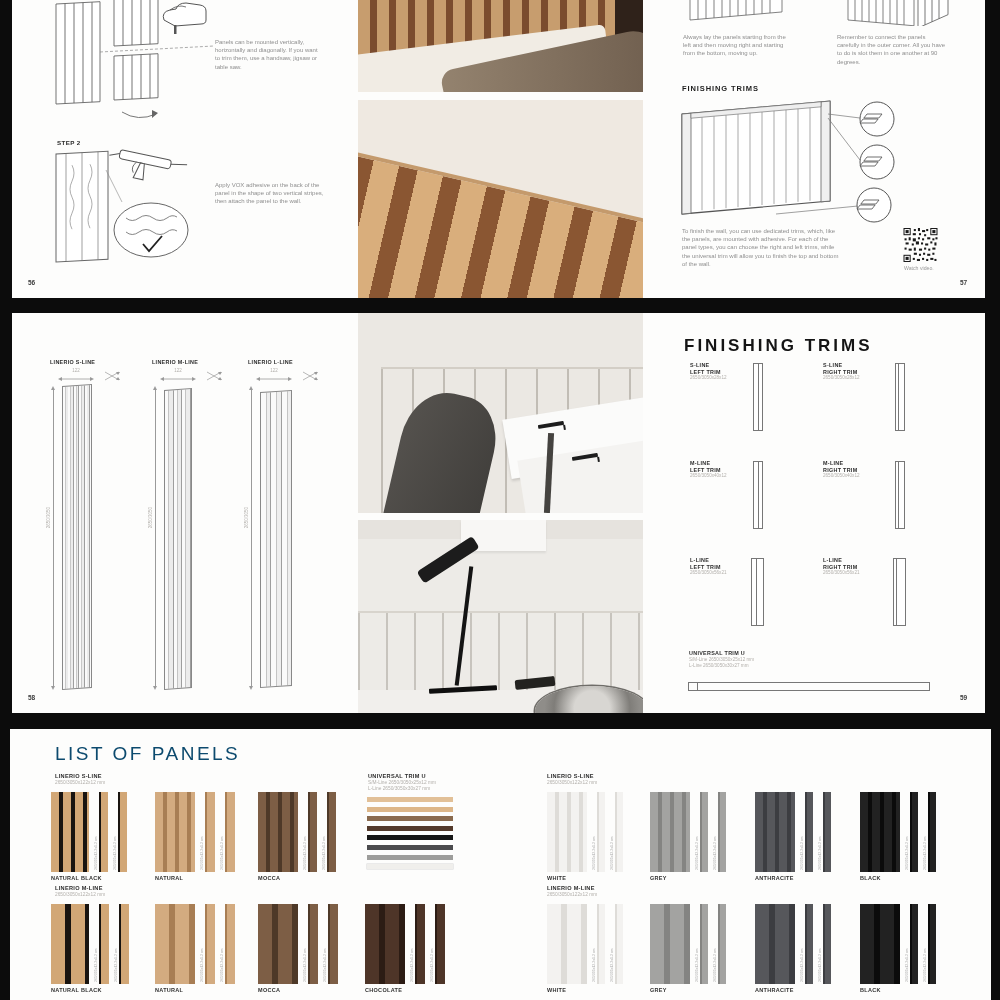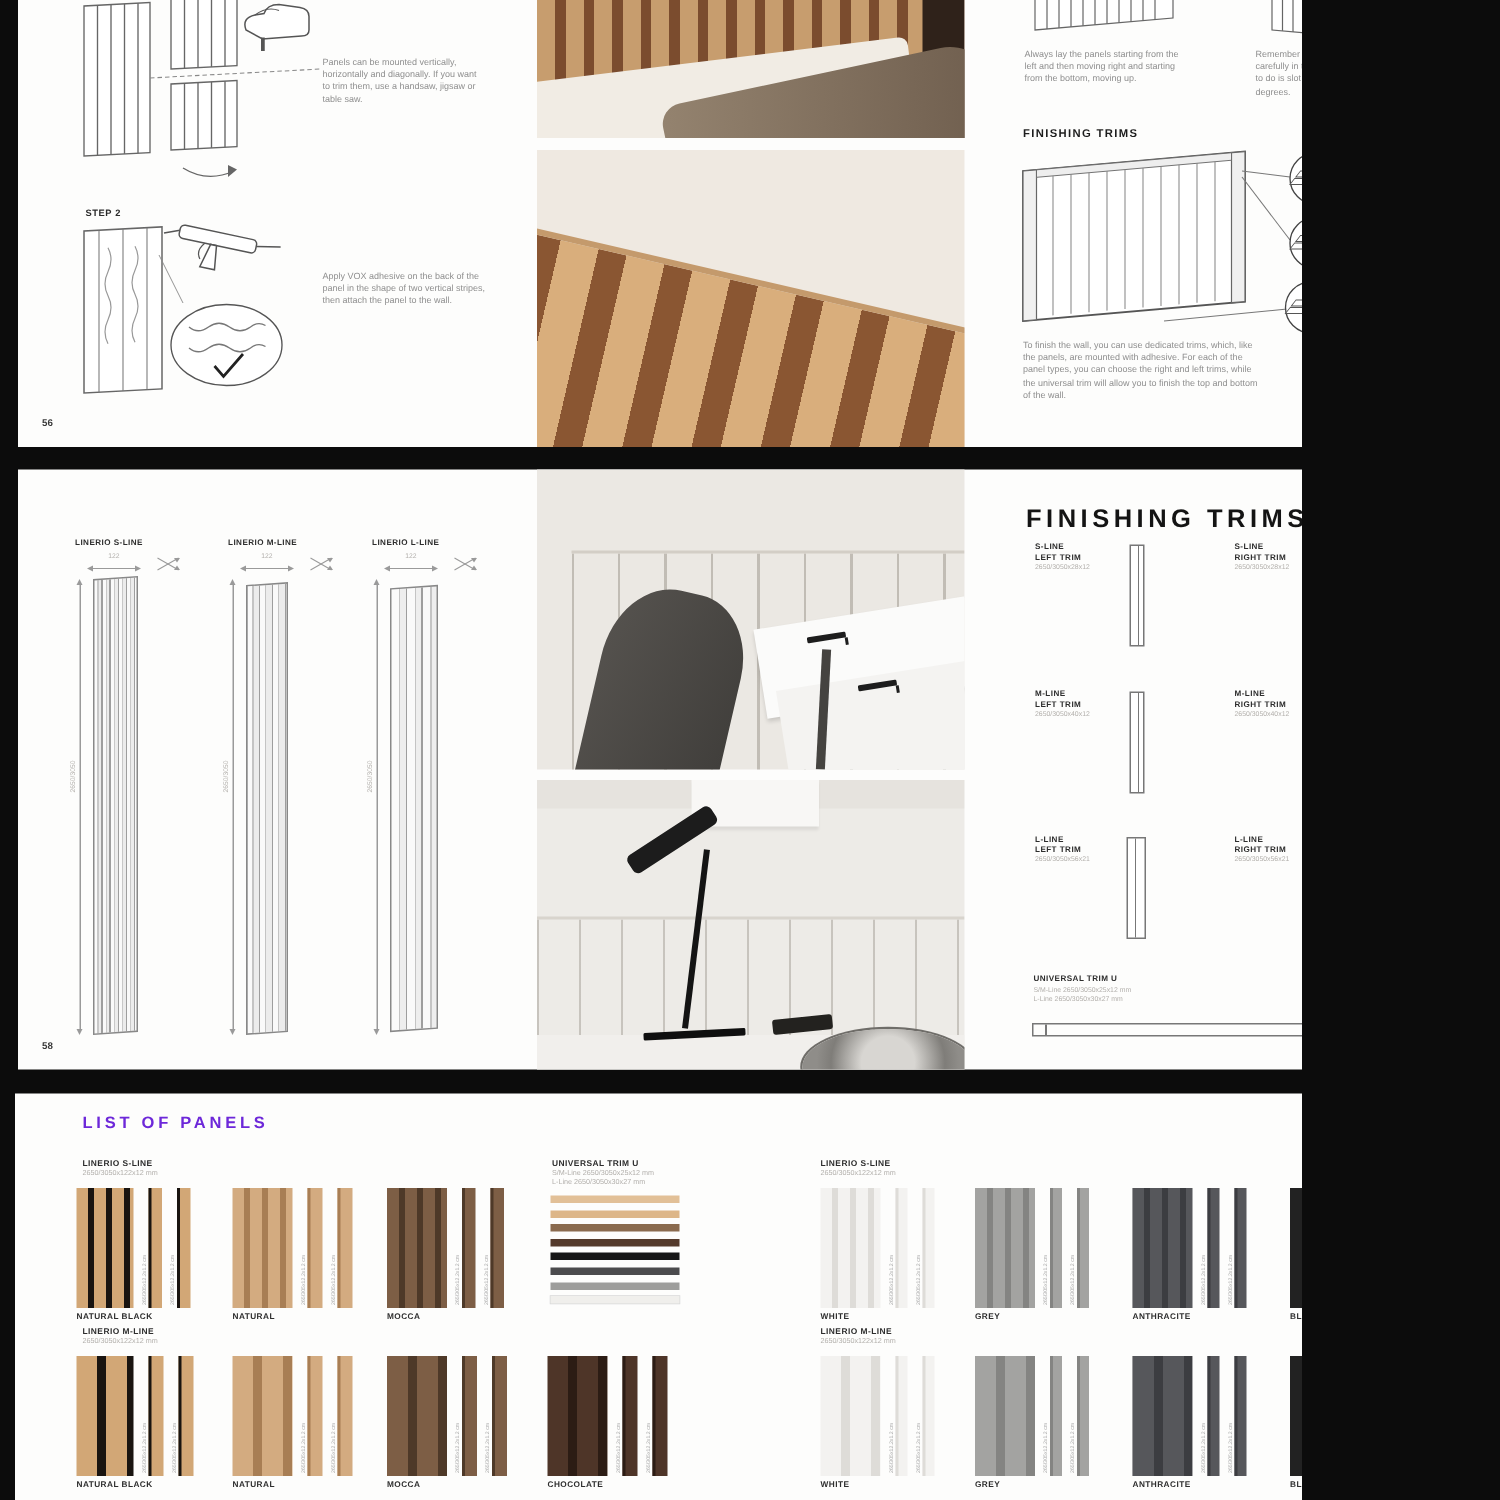--- a/index.html
+++ b/index.html
@@ -1,29 +1,29 @@
 <!DOCTYPE html>
 <html><head>
 <meta charset="utf-8">
 <style>
   html,body{margin:0;padding:0;background:#0c0c0c;}
-  .canvas{position:relative;width:868px;height:1000px;background:#0c0c0c;overflow:hidden;
+  .canvas{position:relative;width:1000px;height:1000px;background:#0c0c0c;overflow:hidden;
           font-family:"Liberation Sans",sans-serif;}
   .spread{position:absolute;background:#fdfdfc;}
   .s1{left:12px;top:0;width:973px;height:298px;}
   .s2{left:12px;top:313px;width:973px;height:400px;}
   .s3{left:10px;top:729px;width:981px;height:271px;}
   .abs{position:absolute;}
   
   .body-text{position:absolute;font-size:6px;line-height:8.2px;color:#8f8f8f;}
   .step-label{position:absolute;font-size:6.2px;font-weight:bold;color:#2b2b2b;letter-spacing:.4px;}
   .sub-heading{position:absolute;font-size:7.5px;font-weight:bold;color:#1d1d1d;letter-spacing:.9px;}
   .pagenum{position:absolute;font-size:6.5px;font-weight:bold;color:#3a3a3a;}
   .big-title{position:absolute;font-size:17px;font-weight:bold;color:#141414;letter-spacing:3px;white-space:nowrap;}
-  .list-title{position:absolute;font-size:11px;font-weight:bold;color:#6d28d9;letter-spacing:2.5px;}
+  .list-title{position:absolute;font-size:19px;font-weight:normal;color:#0c4a6e;letter-spacing:2.5px;}
   .sec-label{position:absolute;font-size:5.6px;font-weight:bold;color:#2d2d2d;letter-spacing:.3px;white-space:nowrap;}
   .sec-dims{position:absolute;font-size:4.8px;color:#b3b0ac;white-space:nowrap;}
   .micro-caption{position:absolute;font-size:5.2px;color:#9a9a9a;}
   
   .photo{position:absolute;overflow:hidden;background:#efe9e1;}
   .photo>div{position:absolute;}
   .p1-slats{inset:0;background:repeating-linear-gradient(90deg,#c79d6e 0 12px,#7b4c2e 12px 19px);}
   .p1-dark{right:0;top:0;width:10%;height:100%;background:#2f221a;}
   .p1-mattress{left:-4%;top:44%;width:92%;height:62%;background:#f1ece4;transform:rotate(-7deg);border-radius:6px;}
   .p1-blanket{left:30%;top:52%;width:78%;height:75%;background:linear-gradient(100deg,#94836f,#6e5d4d);transform:rotate(-12deg);border-radius:14px 30px 0 12px;}

